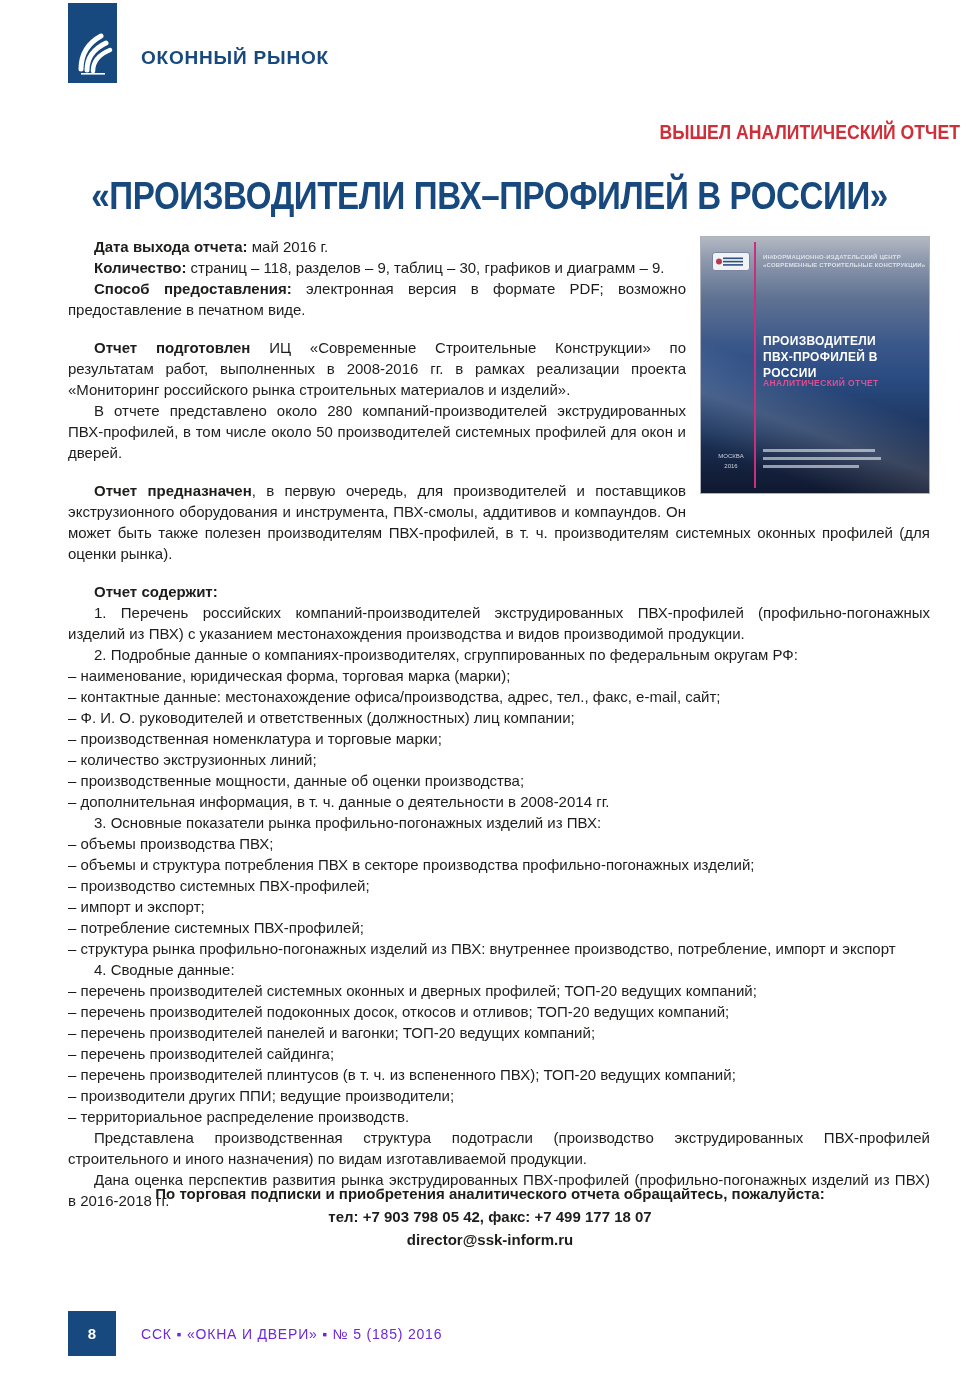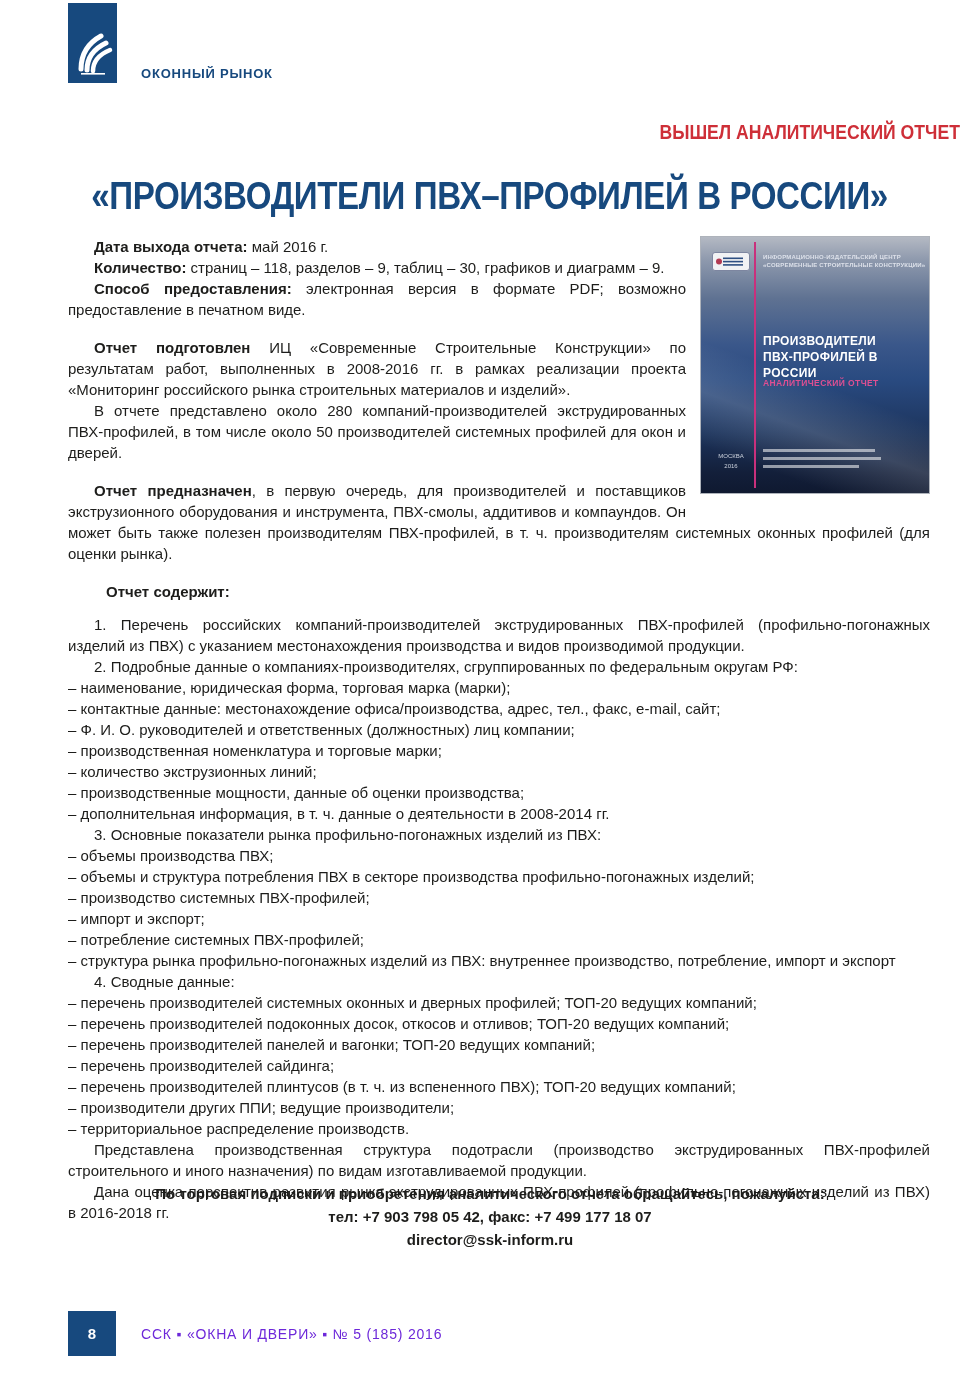--- a/index.html
+++ b/index.html
@@ -2,34 +2,34 @@
 <html lang="ru"><head>
 <meta charset="utf-8">
 <style>
   html,body{margin:0;padding:0;background:#e9e9e9;}
   .page{
     position:relative;width:980px;height:1385px;margin:0 auto;background:#ffffff;
     font-family:"Liberation Sans", sans-serif;color:#1d1d1b;overflow:hidden;
   }
   
   .logo{position:absolute;left:68px;top:3px;width:49px;height:80px;background:#17497E;}
-  .brand{position:absolute;left:141px;top:66px;font-size:13px;font-weight:bold;color:#17497E;letter-spacing:.8px;}
+  .brand{position:absolute;left:141px;top:47px;font-size:19px;font-weight:bold;color:#17497E;letter-spacing:.8px;}
   
   .kicker{position:absolute;left:0;top:121px;width:980px;text-align:right;color:#CE2F38;font-size:20px;font-weight:bold;white-space:nowrap;}
   .kicker>span{display:inline-block;transform:scaleX(.88);transform-origin:center;}
   .title{position:absolute;left:0;top:174px;width:980px;margin:0;text-align:center;color:#17497E;font-size:39px;font-weight:bold;white-space:nowrap;}
   .title>span{display:inline-block;transform:scaleX(.85);transform-origin:center;letter-spacing:-.5px;}
   
   .article{position:absolute;left:68px;top:236px;width:862px;font-size:15px;line-height:21px;}
   .block{margin:0 0 17px 0;}
   .para{margin:0;text-align:justify;}
   .indent{text-indent:26px;}
   .item{margin:0;text-align:justify;}
   .item.indent{text-indent:26px;}
-  .contains-heading{margin:12px;font-weight:bold;text-indent:26px;}
+  .contains-heading{margin:0;font-weight:bold;text-indent:26px;}
   b.lead{font-weight:bold;}
   
   .cover{
     float:right;width:192px;height:256px;margin:0 0 14px 14px;position:relative;
     border:1px solid #aeb3bb;
     background:
       linear-gradient(200deg, rgba(255,255,255,0) 55%, rgba(255,255,255,.16) 70%, rgba(255,255,255,0) 86%),
       linear-gradient(180deg,#b4b9c3 0%,#8e99ad 9%,#5f7292 24%,#3a578a 42%,#294a80 56%,#1d355e 76%,#131f3a 92%,#0f1930 100%);
     padding-left: 36px;
   }

